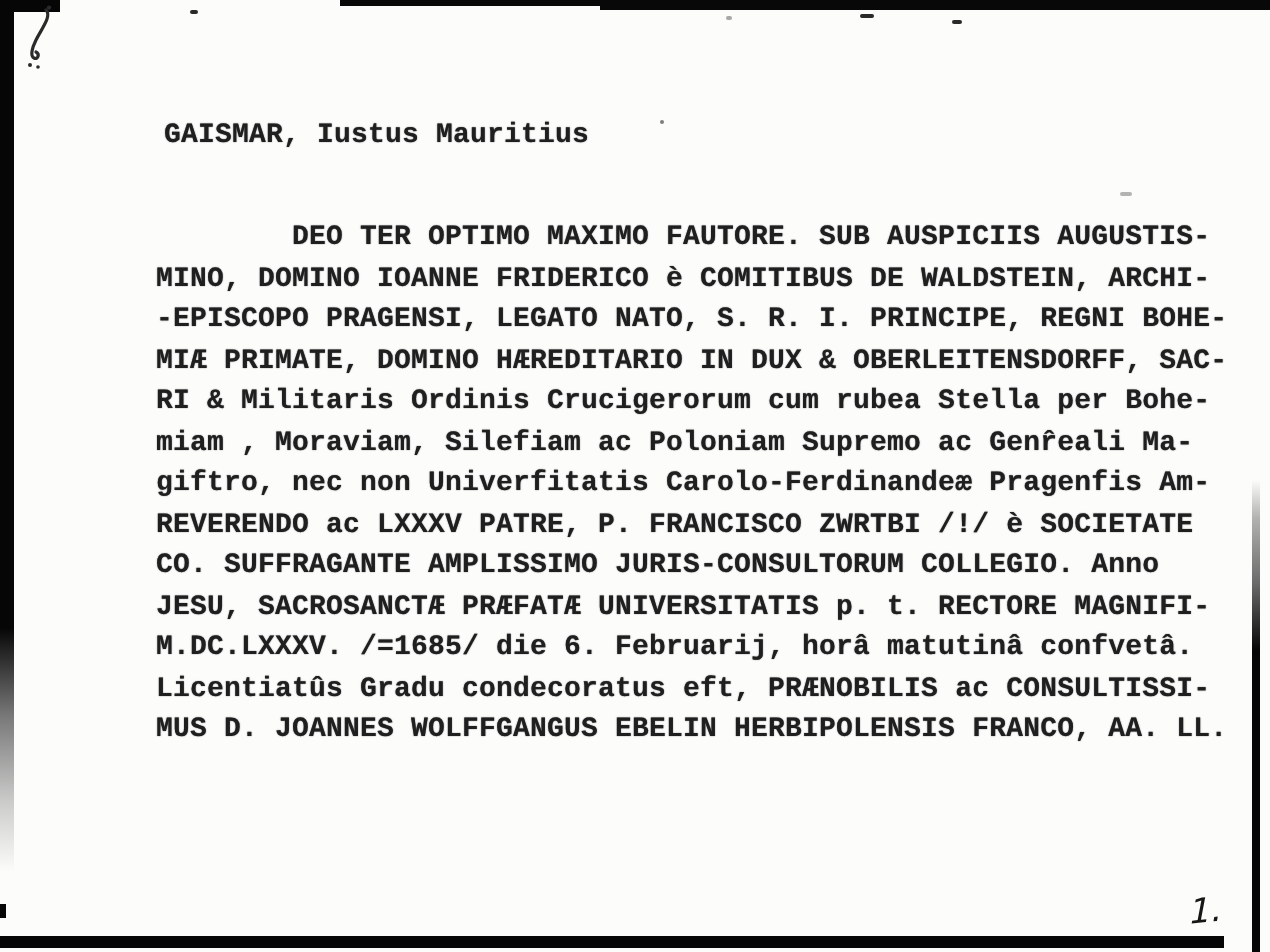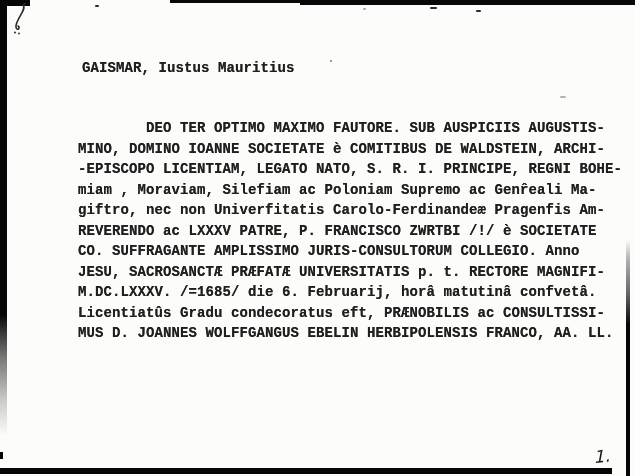--- a/index.html
+++ b/index.html
@@ -19,21 +19,21 @@
     top: 60px;
     font-size: 14px;
     font-weight: 700;
     letter-spacing: 0.1px;
     white-space: pre;
     text-shadow: 0 0 0.6px rgba(20,20,20,0.75);
   }
   .body-block {
     position: absolute;
     left: 78px;
-    top: 118px;
+    top: 109px;
     font-size: 14px;
     font-weight: 700;
     line-height: 20.5px;
     letter-spacing: 0.1px;
     text-shadow: 0 0 0.6px rgba(20,20,20,0.75);
   }
   .line { white-space: pre; height: 20.5px; }
 
   
   .edge-left {
@@ -100,22 +100,24 @@
     <path d="M17 3 C 20 6, 15 12, 12 18 C 10 22, 9 26, 11 27 C 13 28, 14 25, 12 24" fill="none" stroke="#2a2a2a" stroke-width="1.6" stroke-linecap="round"></path>
     <circle cx="18.5" cy="1.8" r="1.1" fill="#2a2a2a"></circle>
     <circle cx="9" cy="30.5" r="1" fill="#2a2a2a"></circle>
     <circle cx="13" cy="31.5" r="0.9" fill="#2a2a2a"></circle>
   </svg>
 
   <div class="heading">GAISMAR, Iustus Mauritius</div>
 
   <div class="body-block">
     <div class="line">        DEO TER OPTIMO MAXIMO FAUTORE. SUB AUSPICIIS AUGUSTIS-</div>
-    <div class="line">MINO, DOMINO IOANNE SOCIETATE è COMITIBUS DE WALDSTEIN, ARCHI-</div>
-    <div class="line">-EPISCOPO LICENTIAM, LEGATO NATO, S. R. I. PRINCIPE, REGNI BOHE-</div>
+    <div class="line">MINO, DOMINO IOANNE FRIDERICO è COMITIBUS DE WALDSTEIN, ARCHI-</div>
+    <div class="line">-EPISCOPO PRAGENSI, LEGATO NATO, S. R. I. PRINCIPE, REGNI BOHE-</div>
+    <div class="line">MIÆ PRIMATE, DOMINO HÆREDITARIO IN DUX &amp; OBERLEITENSDORFF, SAC-</div>
+    <div class="line">RI &amp; Militaris Ordinis Crucigerorum cum rubea Stella per Bohe-</div>
     <div class="line">miam , Moraviam, Silefiam ac Poloniam Supremo ac Genr̂eali Ma-</div>
     <div class="line">giftro, nec non Univerfitatis Carolo-Ferdinandeæ Pragenfis Am-</div>
     <div class="line">REVERENDO ac LXXXV PATRE, P. FRANCISCO ZWRTBI /!/ è SOCIETATE</div>
     <div class="line">CO. SUFFRAGANTE AMPLISSIMO JURIS-CONSULTORUM COLLEGIO. Anno</div>
     <div class="line">JESU, SACROSANCTÆ PRÆFATÆ UNIVERSITATIS p. t. RECTORE MAGNIFI-</div>
     <div class="line">M.DC.LXXXV. /=1685/ die 6. Februarij, horâ matutinâ confvetâ.</div>
     <div class="line">Licentiatûs Gradu condecoratus eft, PRÆNOBILIS ac CONSULTISSI-</div>
     <div class="line">MUS D. JOANNES WOLFFGANGUS EBELIN HERBIPOLENSIS FRANCO, AA. LL.</div>
   </div>
 

